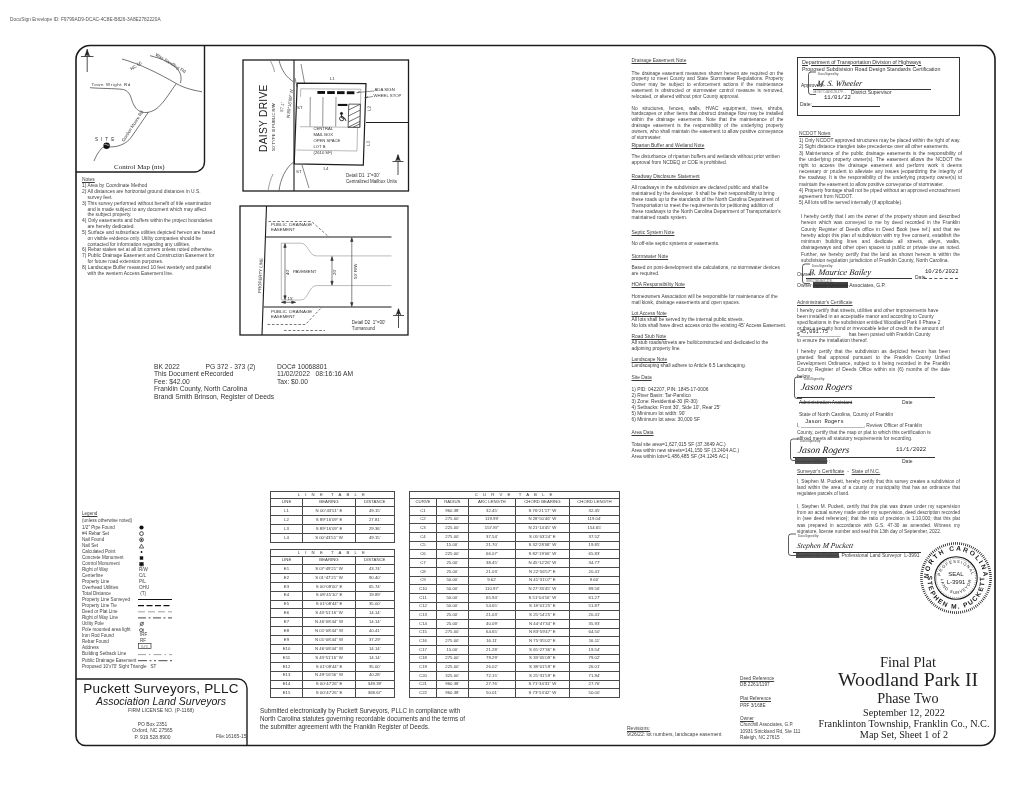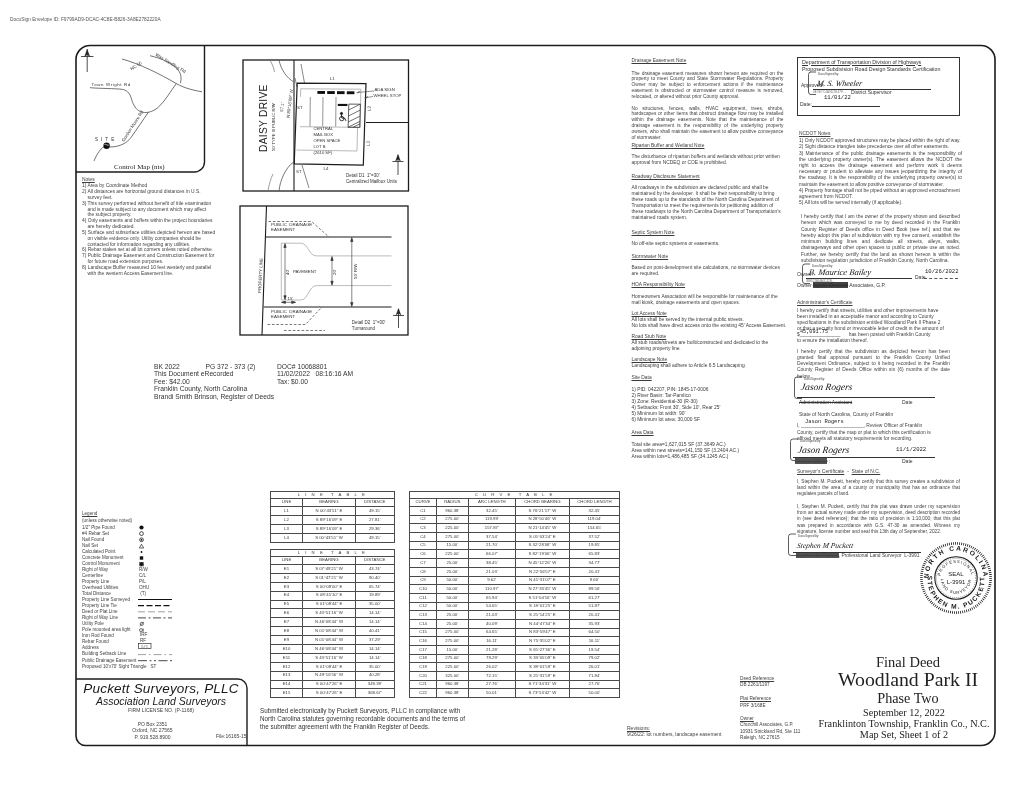--- a/index.html
+++ b/index.html
@@ -617,21 +617,21 @@
 
   <rect x="138.5" y="643.6" width="12.5" height="5" fill="none" stroke="#333" stroke-width="0.7"></rect>
 
   <line x1="138" y1="654.6" x2="172" y2="654.6" stroke="#888" stroke-width="0.8" stroke-dasharray="8 3 1.5 3"></line>
 
   <line x1="138" y1="660.7" x2="172" y2="660.7" stroke="#333" stroke-width="0.9" stroke-dasharray="9 2.5 2 2.5 2 2.5"></line>
 </svg>
 
 <div class="t" style="left:141px;top:644px;font-size:4.2px;color:#3f3f3f;">###</div>
 
-<div class="t c" style="left:80px;top:681px;width:162px;font-size:13.5px;font-style:italic;color:#1a1a1a;letter-spacing:0.2px;">Puckett Surveyors, PLLC</div>
+<div class="t c" style="left:80px;top:681px;width:162px;font-size:13.5px;color:#1a1a1a;letter-spacing:0.2px;">Puckett Surveyors, PLLC</div>
 <div class="t c" style="left:80px;top:695px;width:162px;font-size:10.5px;font-style:italic;color:#1a1a1a;">Association Land Surveyors</div>
 <div class="t c" style="left:80px;top:707px;width:162px;font-size:5px;color:#3f3f3f;">FIRM LICENSE NO. (P-1168)</div>
 <div class="t c" style="left:80px;top:720.5px;width:145px;font-size:5px;line-height:6.5px;color:#3f3f3f;">PO Box 2351<br>Oxford, NC 27565<br>P. 919.528.8900</div>
 <div class="t" style="left:216px;top:732.5px;font-size:5px;color:#3f3f3f;">File:16165-15</div>
 
 <div class="t" style="left:260px;top:707px;font-size:6.3px;line-height:7.9px;color:#333;">Submitted electronically by Puckett Surveyors, PLLC in compliance with<br>North Carolina statutes governing recordable documents and the terms of<br>the submitter agreement with the Franklin Register of Deeds.</div>
 
 <div class="t u" style="left:631.5px;top:58.4px;font-size:4.9px;">Drainage Easement Note</div>
 
 <div class="t p" style="left:631.5px;top:70.5px;width:152px;font-size:4.8px;line-height:5.83px;color:#3f3f3f;text-align:justify;">The drainage easement measures shown hereon are required on the property to meet County and State Stormwater Regulations. Property Owner may be subject to enforcement actions if the maintenance easement is obstructed or stormwater control measure is removed, relocated, or altered without prior County approval.</div>
@@ -811,20 +811,20 @@
     <text x="38" y="43.6" font-size="6">L-3991</text>
   </g>
 </svg>
 
 <div class="t" style="left:740px;top:675.9px;font-size:4.7px;line-height:6.5px;color:#3f3f3f;"><span class="u">Deed Reference</span><br>DB 2261/1197</div>
 
 <div class="t" style="left:740px;top:696.3px;font-size:4.7px;line-height:6.5px;color:#3f3f3f;"><span class="u">Plat Reference</span><br>PRF 3/168E</div>
 
 <div class="t" style="left:740px;top:715.8px;font-size:4.7px;line-height:6.5px;color:#3f3f3f;"><span class="u">Owner</span><br>Churchill Associates, G.P.<br>10931 Strickland Rd, Ste 111<br>Raleigh, NC 27615</div>
 
-<div class="t c serif" style="left:808px;top:653.5px;width:200px;font-size:14.5px;">Final Deed</div>
+<div class="t c serif" style="left:808px;top:653.5px;width:200px;font-size:14.5px;">Final Plat</div>
 
 <div class="t c serif" style="left:808px;top:690px;width:200px;font-size:14.2px;">Phase Two</div>
 
 <div class="t c serif" style="left:808px;top:668px;width:200px;font-size:19.8px;">Woodland Park II</div>
 
 <div class="t c serif" style="left:804px;top:706.8px;width:200px;font-size:10.2px;line-height:11.3px;">September 12, 2022<br>Franklinton Township, Franklin Co., N.C.<br>Map Set, Sheet 1 of 2</div>
 </div>
 
 </body></html>

